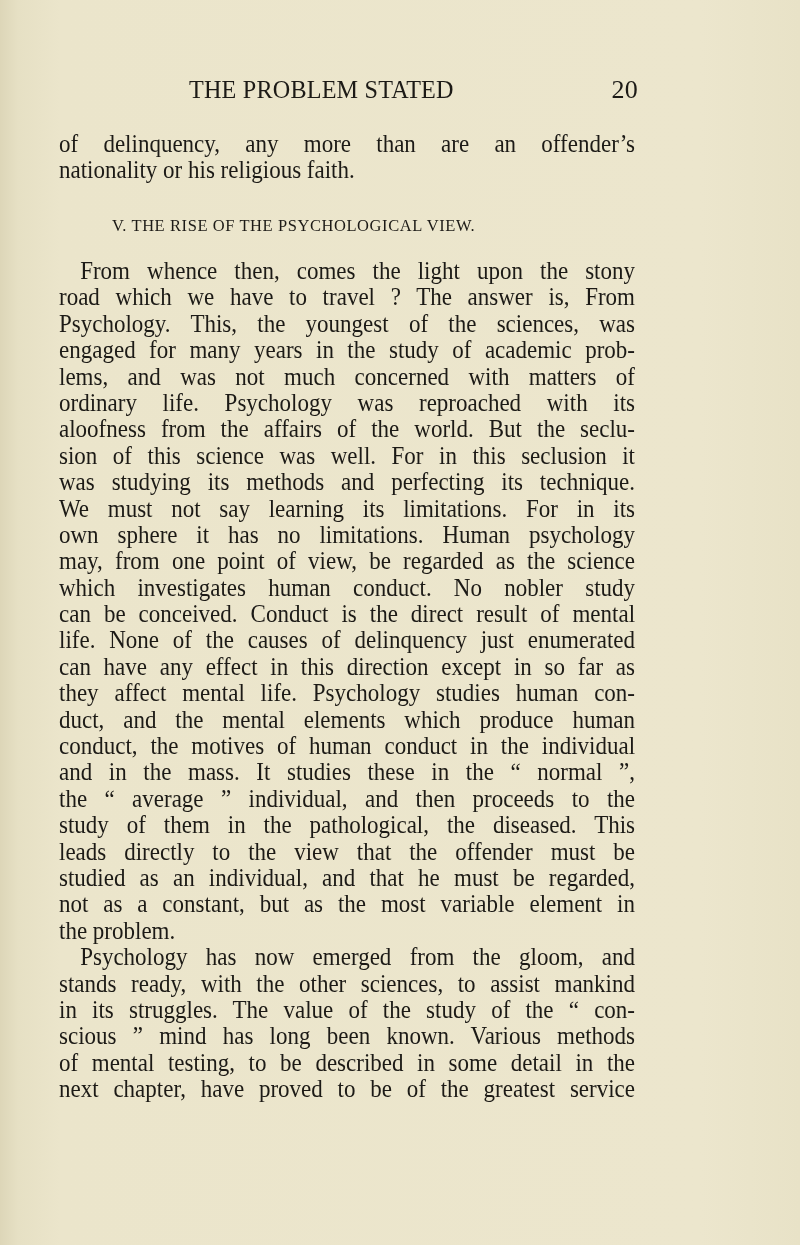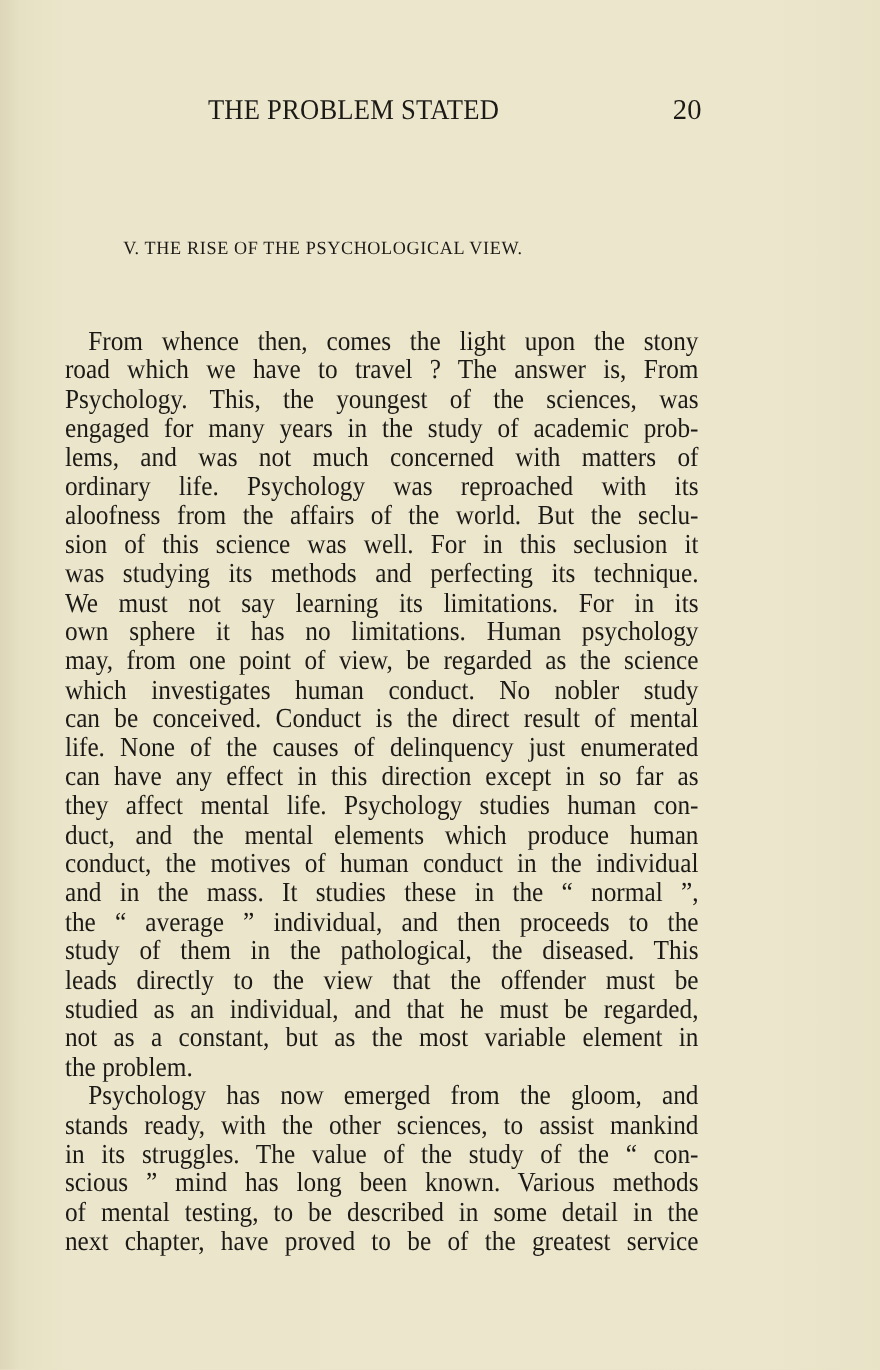--- a/index.html
+++ b/index.html
@@ -18,21 +18,21 @@
     }
     .page {
       position: absolute;
       left: 0;
       top: 0;
       width: 800px;
       height: 1245px;
     }
     .running-head {
       position: absolute;
-      top: 82px;
+      top: 72px;
       left: 189px;
       width: 451px;
       height: 36px;
       font-size: 26px;
       letter-spacing: 0.2px;
       line-height: 36px;
     }
     .running-head .title {
       position: absolute;
       left: 0;
@@ -73,32 +73,36 @@
     .section-heading {
       position: absolute;
       top: 216px;
       left: 112px;
       font-size: 17px;
       letter-spacing: 0.6px;
       white-space: nowrap;
       transform: scaleX(0.97);
       transform-origin: left center;
     }
-    .block2 { top: 258px; margin-top: 40px; }
+    .block2 { top: 258px; }
   </style>
 </head>
 <body>
 
 <div class="page">
 
   <div class="running-head">
     <span class="title">THE PROBLEM STATED</span>
     <span class="folio">20</span>
   </div>
 
+  <div class="body-text block1">
+    <span class="line">of delinquency, any more than are an offender’s</span>
+    <span class="line last">nationality or his religious faith.</span>
+  </div>
 
   <div class="section-heading">V.  THE RISE OF THE PSYCHOLOGICAL VIEW.</div>
 
   <div class="body-text block2">
     <div>
       <span class="line indent">From whence then, comes the light upon the stony</span>
       <span class="line">road which we have to travel ?  The answer is, From</span>
       <span class="line">Psychology.  This, the youngest of the sciences, was</span>
       <span class="line">engaged for many years in the study of academic prob-</span>
       <span class="line">lems, and was not much concerned with matters of</span>

